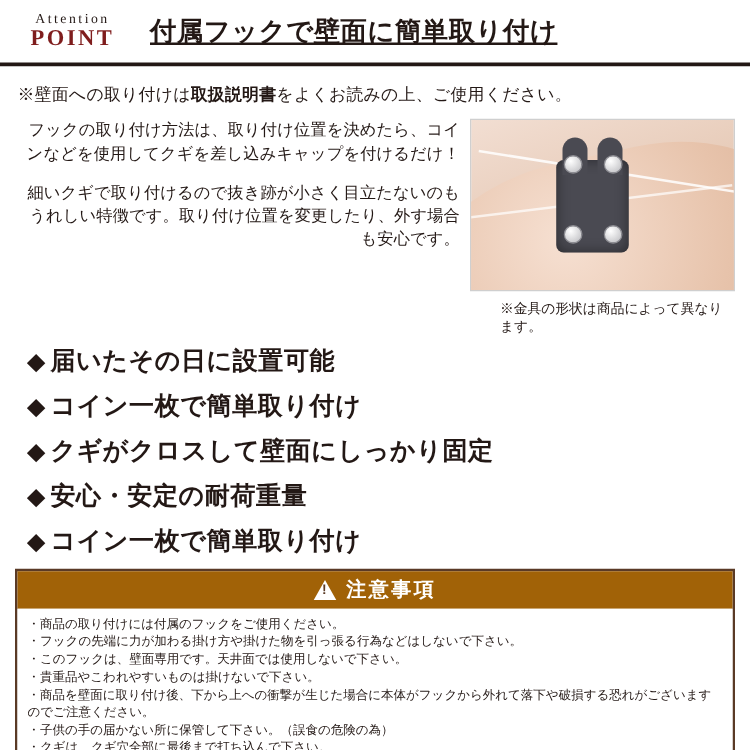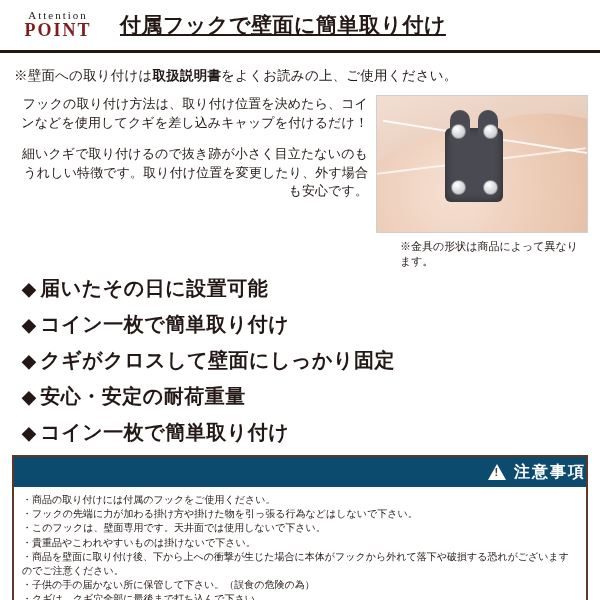--- a/index.html
+++ b/index.html
@@ -189,26 +189,26 @@
     line-height: 1;
   }
 
   
   .caution-box {
     margin: 8px 12px 0 12px;
     border: 2px solid #5a3a26;
     box-sizing: border-box;
   }
   .caution-head {
-    background: #0c4a6e;
+    background: #a16207;
     color: #ffffff;
     height: 30px;
     display: flex;
     align-items: center;
-    justify-content: flex-end;
+    justify-content: center;
   }
   .caution-head .warn {
     display: inline-block;
     width: 0;
     height: 0;
     border-left: 9px solid transparent;
     border-right: 9px solid transparent;
     border-bottom: 16px solid #ffffff;
     position: relative;
     margin-right: 8px;

